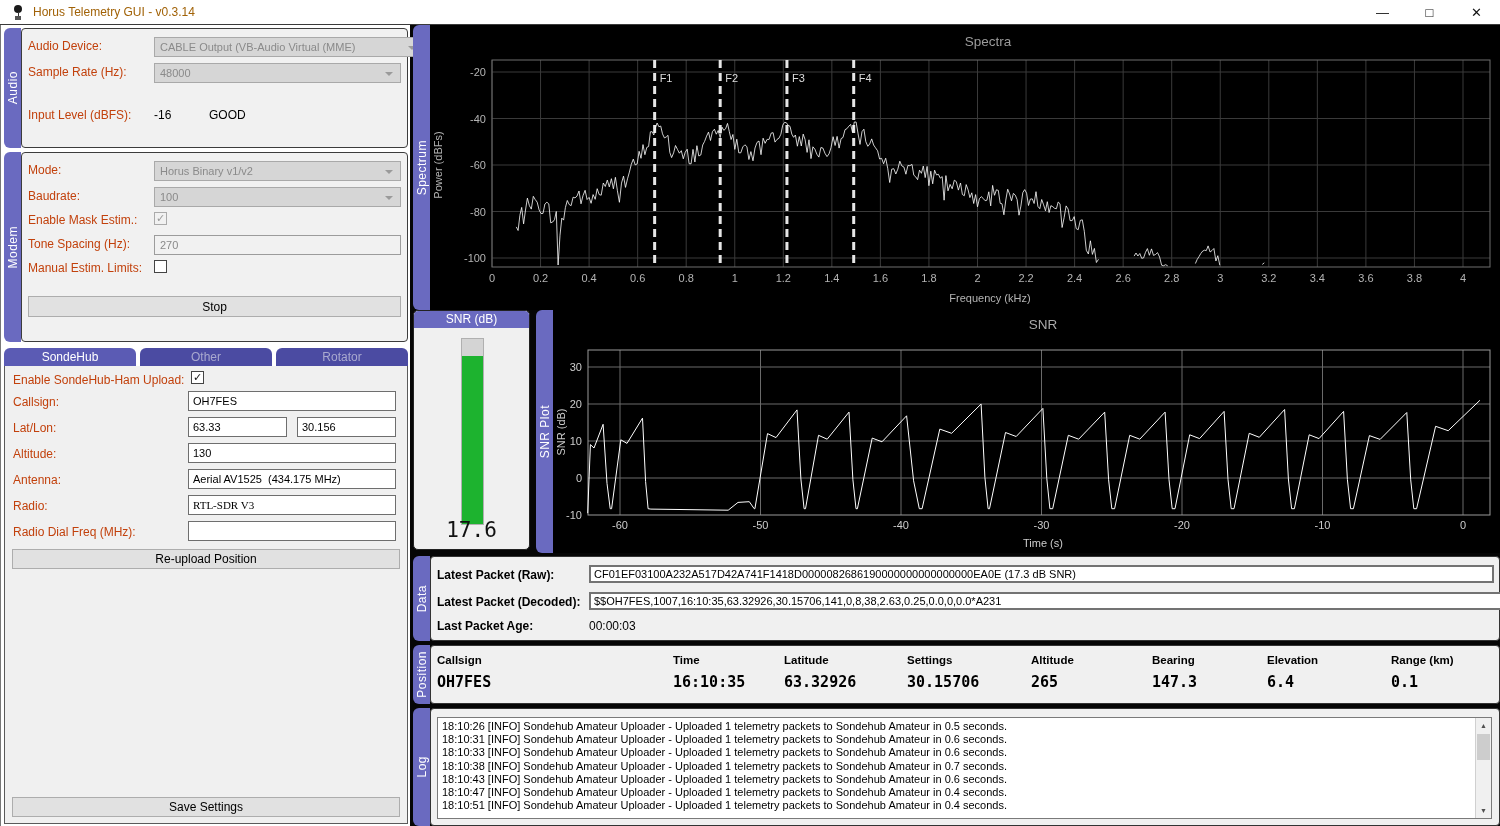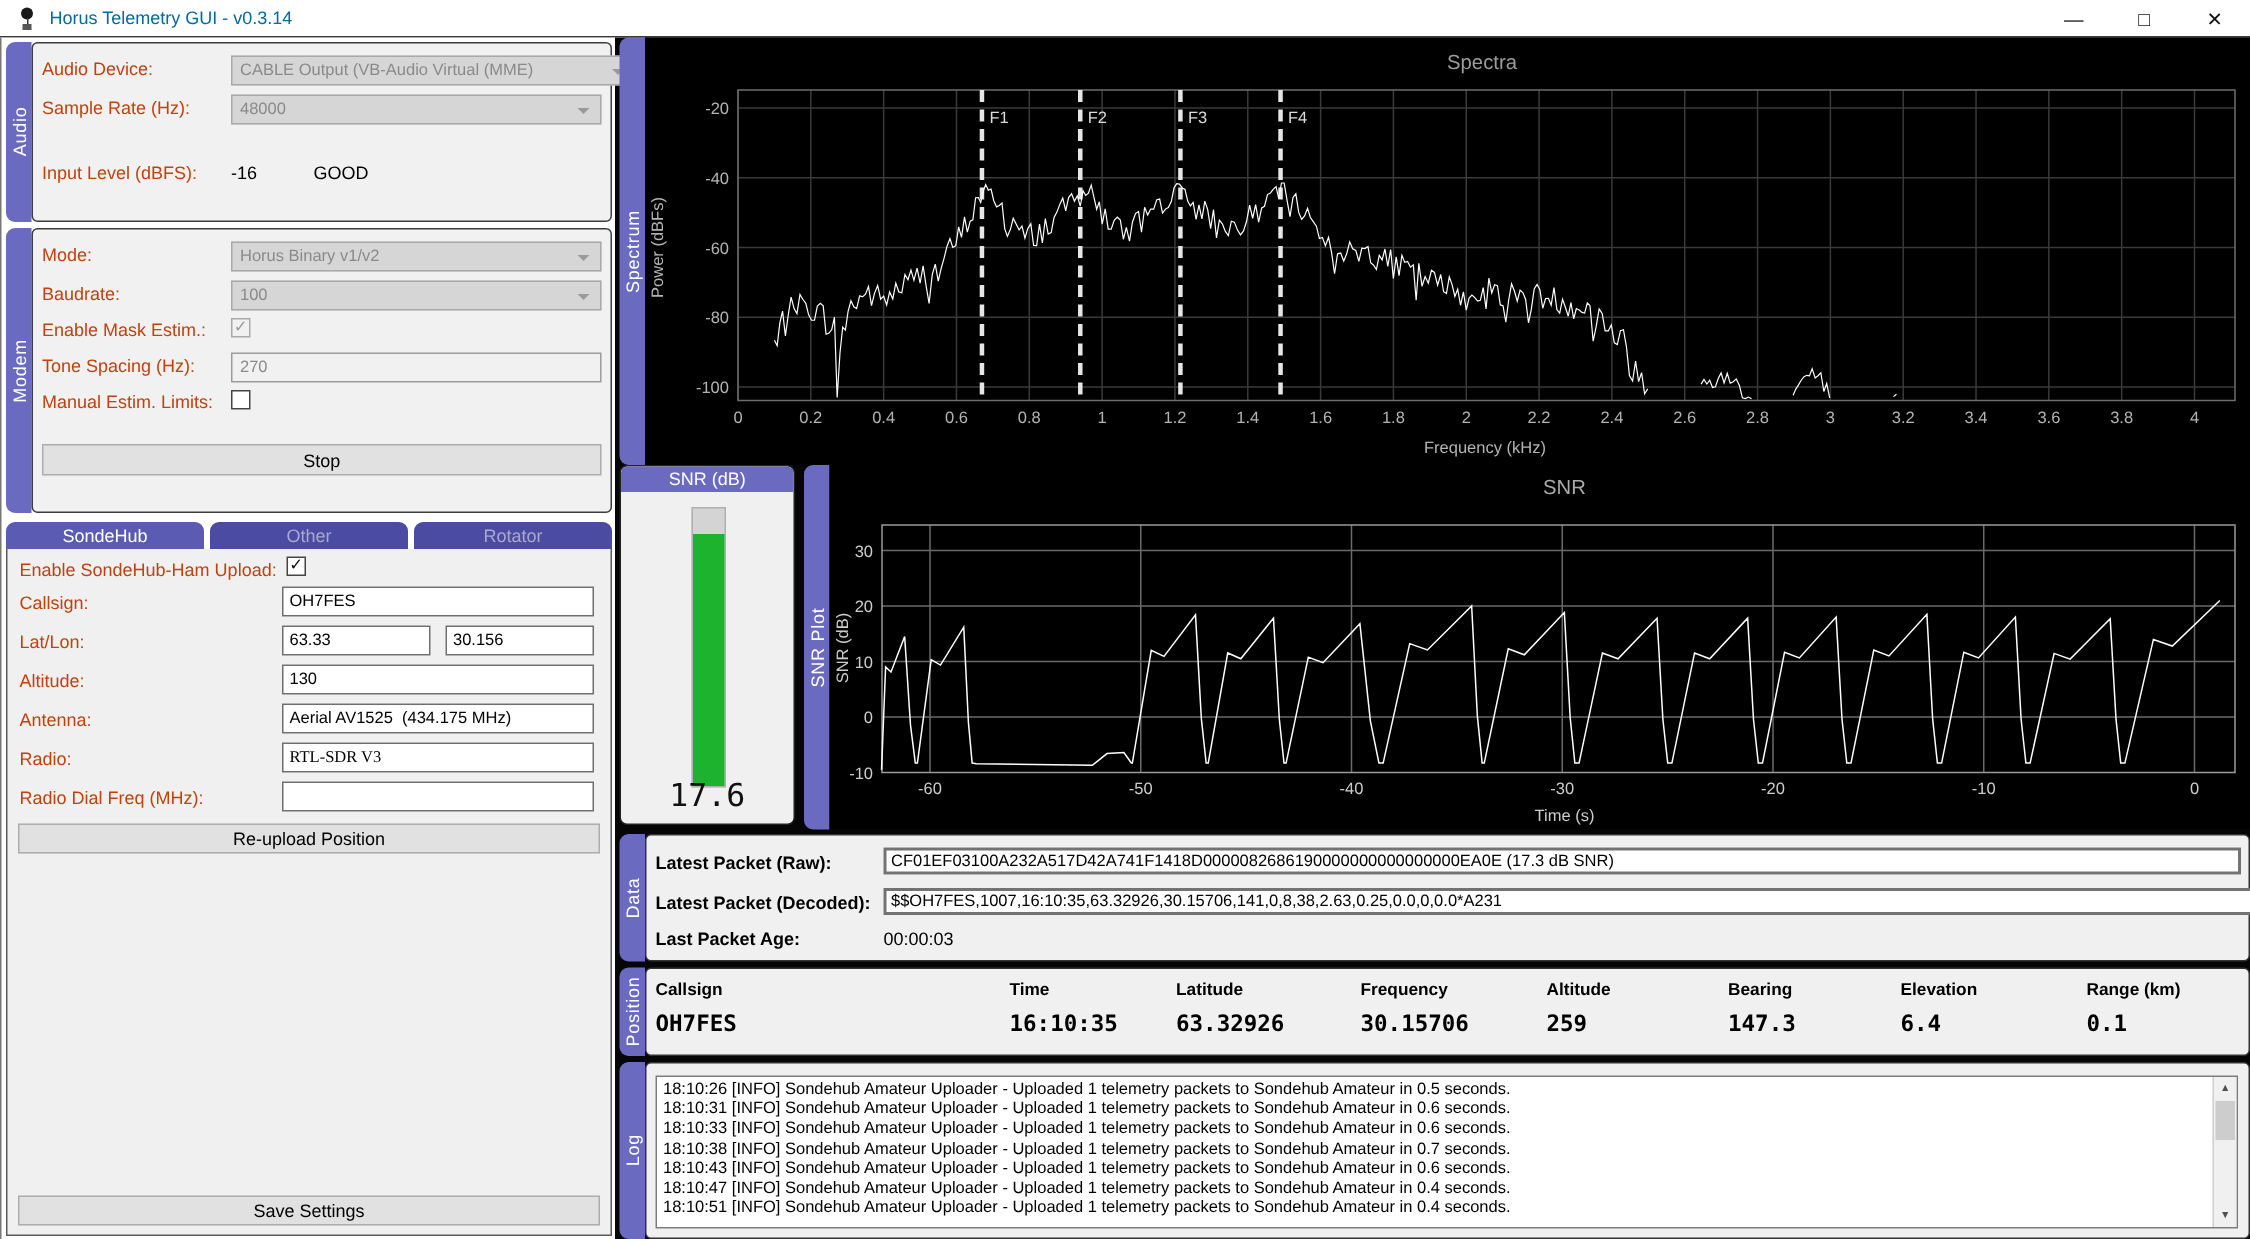--- a/index.html
+++ b/index.html
@@ -5,21 +5,21 @@
   *{margin:0;padding:0;box-sizing:border-box}
   html,body{width:1500px;height:826px}
   body{position:relative;background:#060606;font-family:"Liberation Sans",sans-serif;overflow:hidden}
 
   
   .titlebar{position:absolute;top:0;left:0;right:0;height:25px;background:#fff;border-bottom:1px solid #3a3a3a;display:flex;align-items:center}
   .app-icon{margin-left:11px;width:13px;height:15px;position:relative}
   .app-icon .ball{position:absolute;left:3px;top:0;width:8px;height:8px;border-radius:50%;background:#1a1a1a}
   .app-icon .box{position:absolute;left:4px;bottom:0;width:6px;height:4px;background:#555}
   .app-icon .line{position:absolute;left:6.5px;top:7px;width:1px;height:5px;background:#333}
-  .title-text{margin-left:9px;font-size:12px;color:#0369a1}
+  .title-text{margin-left:9px;font-size:12px;color:#a16207}
   .win-controls{margin-left:auto;display:flex;height:100%}
   .win-btn{width:47px;height:100%;display:flex;align-items:center;justify-content:center;font-size:13px;color:#101010;cursor:default}
 
   
   .leftcol{position:absolute;top:25px;left:0;width:410px;bottom:0;background:#fff;border-left:1px solid #777}
   .group{position:absolute;left:3px;right:2px;display:flex}
   .vtab{width:17px;background:var(--accent);border-radius:6px 0 0 6px;display:flex;align-items:center;justify-content:center;flex:none}
   .vtab span{writing-mode:vertical-rl;transform:rotate(180deg);color:#fff;font-size:12px;letter-spacing:.5px}
   .panel{flex:1;background:#f1f1f1;border:1px solid #3c3c3c;border-radius:4px;position:relative}
   .lbl{position:absolute;font-weight:normal;font-size:12px;color:#c2410c;white-space:nowrap}
@@ -298,26 +298,26 @@
       </div>
       <div class="pos-col" style="left: 242px;">
         <div class="pos-h">Time</div>
         <div class="pos-v">16:10:35</div>
       </div>
       <div class="pos-col" style="left: 353px;">
         <div class="pos-h">Latitude</div>
         <div class="pos-v">63.32926</div>
       </div>
       <div class="pos-col" style="left: 476px;">
-        <div class="pos-h">Frequency</div>
+        <div class="pos-h">Settings</div>
         <div class="pos-v">30.15706</div>
       </div>
       <div class="pos-col" style="left: 600px;">
         <div class="pos-h">Altitude</div>
-        <div class="pos-v">259</div>
+        <div class="pos-v">265</div>
       </div>
       <div class="pos-col" style="left: 721px;">
         <div class="pos-h">Bearing</div>
         <div class="pos-v">147.3</div>
       </div>
       <div class="pos-col" style="left: 836px;">
         <div class="pos-h">Elevation</div>
         <div class="pos-v">6.4</div>
       </div>
       <div class="pos-col" style="left: 960px;">

